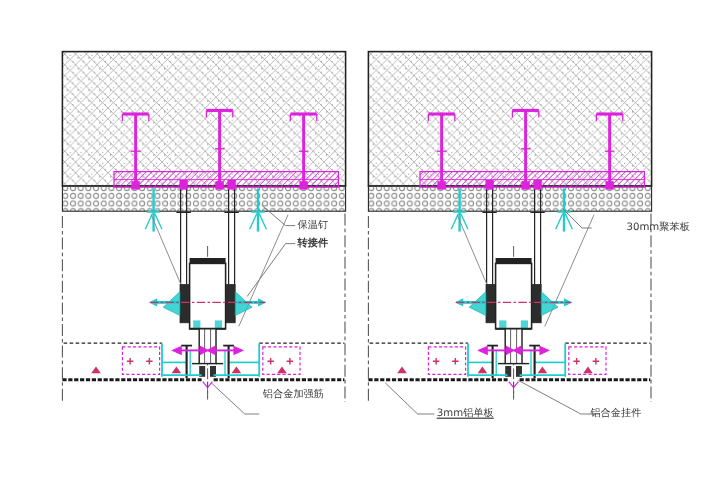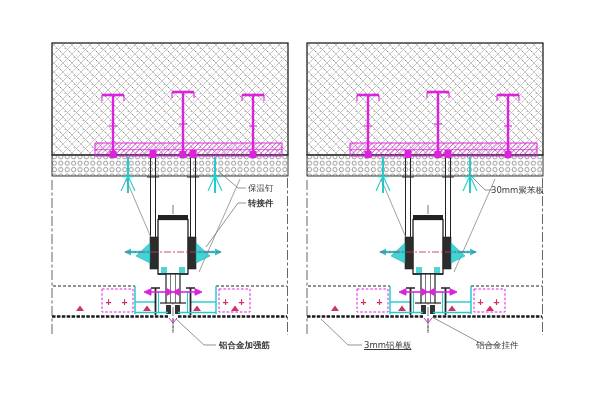--- a/index.html
+++ b/index.html
@@ -178,17 +178,17 @@
       <polyline points="246,203 238,203 206,247"></polyline>
       <polyline points="493,190 485,190 469,174"></polyline>
       <polyline points="216,345 204,345 176,319"></polyline>
       <polyline points="362,345 348,345 321,319"></polyline>
       <polyline points="500,345 484,345 432,317"></polyline>
     </g>
   </svg>
 
   <span class="cad-label" style="left:248px;top:184px;">保温钉</span>
   <span class="cad-label" style="left:248px;top:199px;font-weight:bold;">转接件</span>
-  <span class="cad-label" style="left:491px;top:186px;">30mm聚苯板</span>
-  <span class="cad-label" style="left:219px;top:341px;font-weight:bold;">铝合金加强筋</span>
+  <span class="cad-label" style="left:522px;top:186px;">30mm聚苯板</span>
+  <span class="cad-label" style="left:219px;top:325px;">铝合金加强筋</span>
   <span class="cad-label" style="left:364px;top:341px;text-decoration:underline;">3mm铝单板</span>
-  <span class="cad-label" style="left:476px;top:341px;">铝合金挂件</span>
+  <span class="cad-label" style="left:492px;top:341px;">铝合金挂件</span>
 </div>
 
 </body></html>

